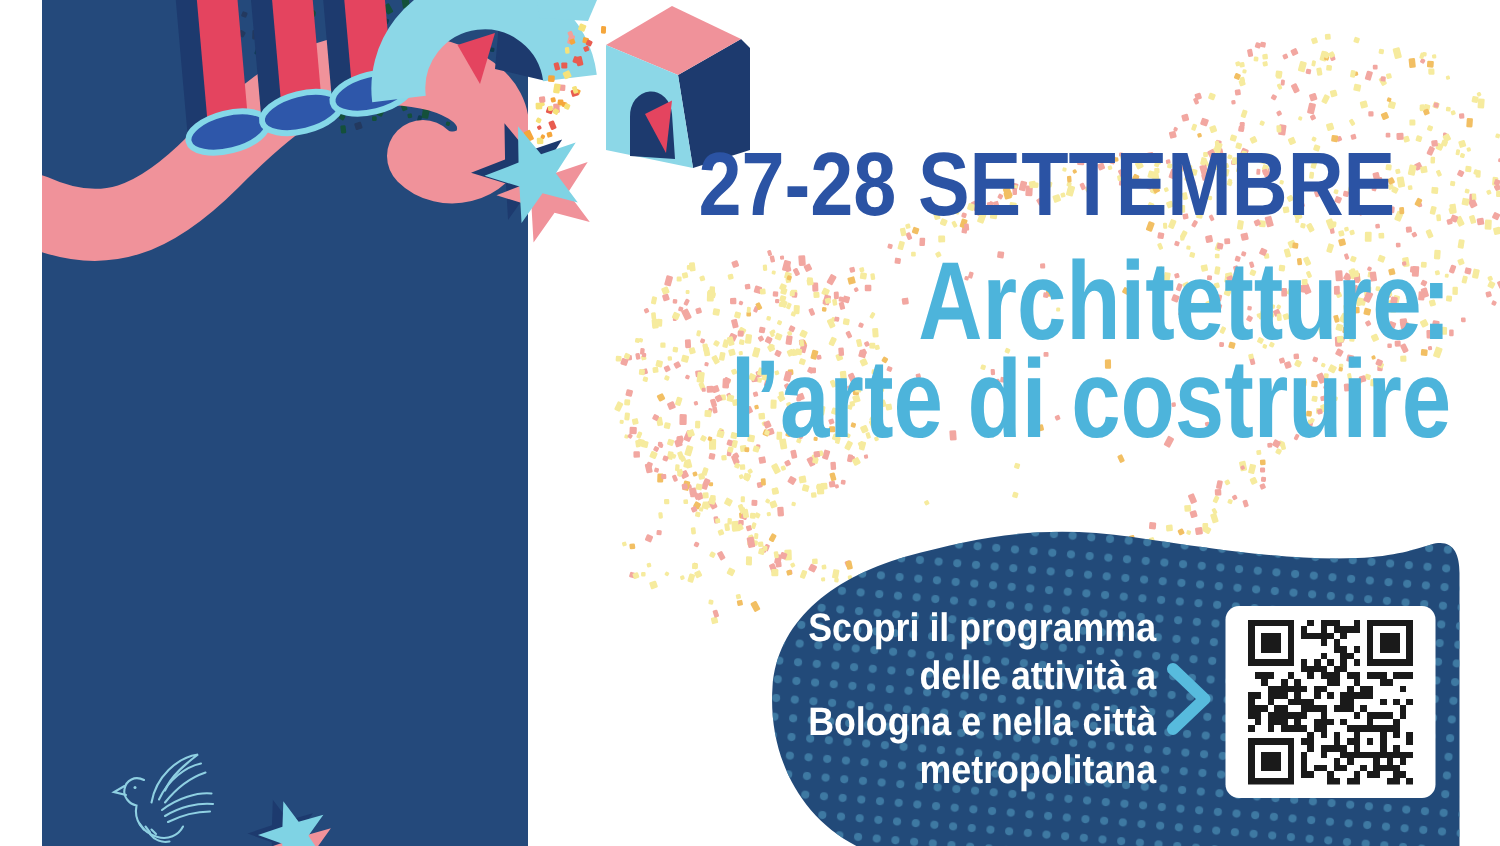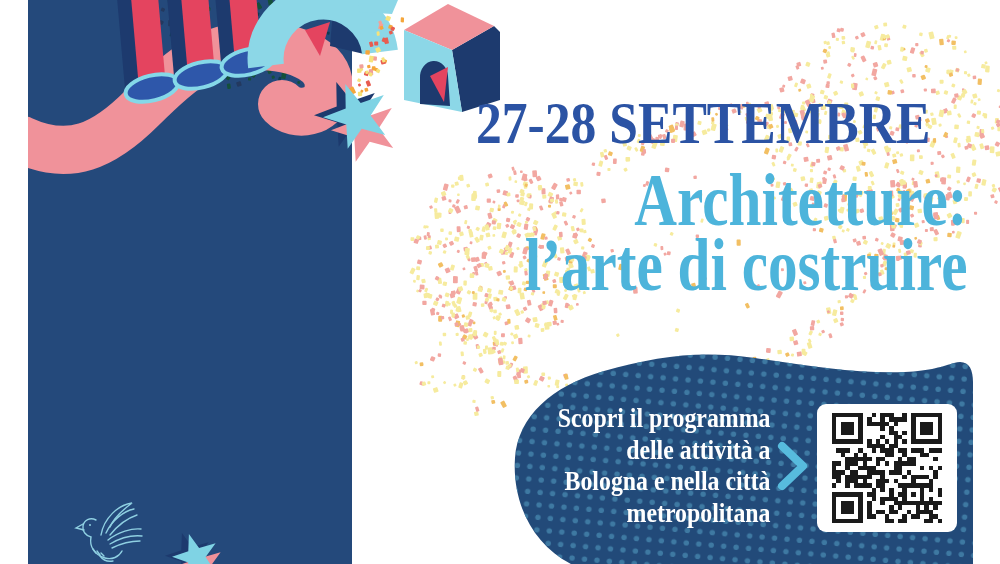--- a/index.html
+++ b/index.html
@@ -3,21 +3,21 @@
 <meta charset="utf-8">
 <style>
   :root{
     --date_blue:#2b53a4; --title_blue:#4db4db; --panel_navy:#24497b;
     --blob_navy:#224a79; --accent_cyan:#57bbdd; --tube_red:#e4445f;
     --ribbon_salmon:#f0929a; --star_blue:#7fd3e4; --deep_navy:#1d3a6e;
     --arch_blue:#8cd7e7;
   }
   html,body{margin:0;padding:0;background:#fff;}
   .poster{position:relative;width:1000px;height:564px;overflow:hidden;
-    font-family:Liberation Serif, serif;background:#fff;}
+    font-family:Liberation Sans, sans-serif;background:#fff;}
   svg.bg{position:absolute;left:0;top:0;}
   .date{position:absolute;top:93px;right:70px;font-size:60px;font-weight:700;
     color:var(--date_blue);white-space:nowrap;line-height:60px;
     transform:scaleX(.86);transform-origin:100% 50%;letter-spacing:0px;}
   .title{position:absolute;top:168px;right:33px;text-align:right;
     font-size:74px;font-weight:700;color:var(--title_blue);line-height:65px;
     transform:scaleX(.80);transform-origin:100% 0%;white-space:nowrap;}
   .cta-text{position:absolute;top:403px;right:229px;text-align:right;
     color:#ffffff;font-size:26.5px;font-weight:700;line-height:31.5px;
     transform:scaleX(.90);transform-origin:100% 0%;white-space:nowrap;}

